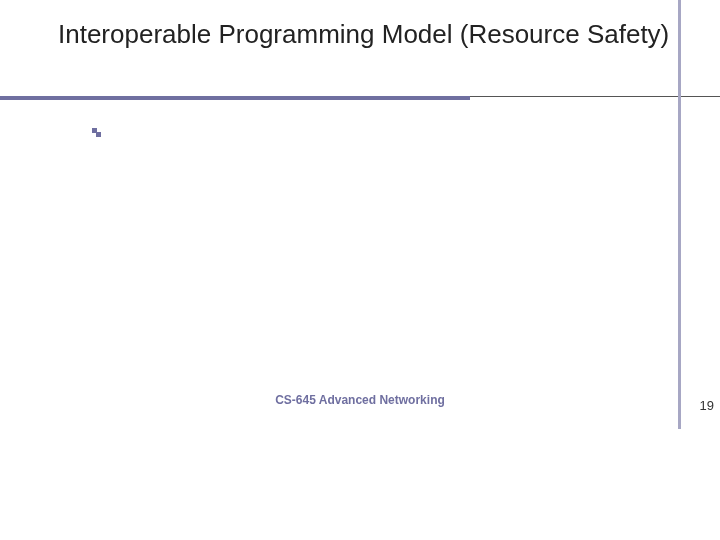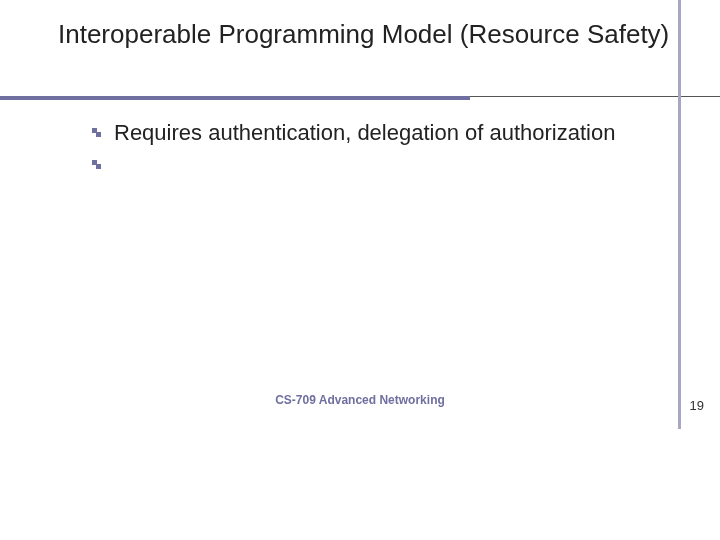--- a/index.html
+++ b/index.html
@@ -100,39 +100,35 @@
     left: 0;
     width: 100%;
     text-align: center;
     font-size: 12px;
     font-weight: bold;
     color: #6f6fa0;
   }
   .page-num {
     position: absolute;
     bottom: 16px;
-    right: 16px;
+    right: 6px;
     font-size: 13px;
     color: #333;
   }
 </style>
 </head>
 <body>
 
 <div class="slide">
   <div class="title">Interoperable Programming Model (Resource Safety)</div>
   <div class="hr-thick"></div>
   <div class="hr-thin"></div>
   <div class="vline"></div>
 
   <div class="body">
     <div class="bullet">
       <span class="marker"></span>
-      <span class="text">Requires authentication, delegation of authorization</span>
-    </div>
-    <div class="bullet">
-      <span class="marker"></span>
     </div>
   </div>
 
-  <div class="footer">CS-709 Advanced Networking</div>
+  <div class="footer">CS-645 Advanced Networking</div>
   <div class="page-num">19</div>
 </div>
 
 </body></html>

